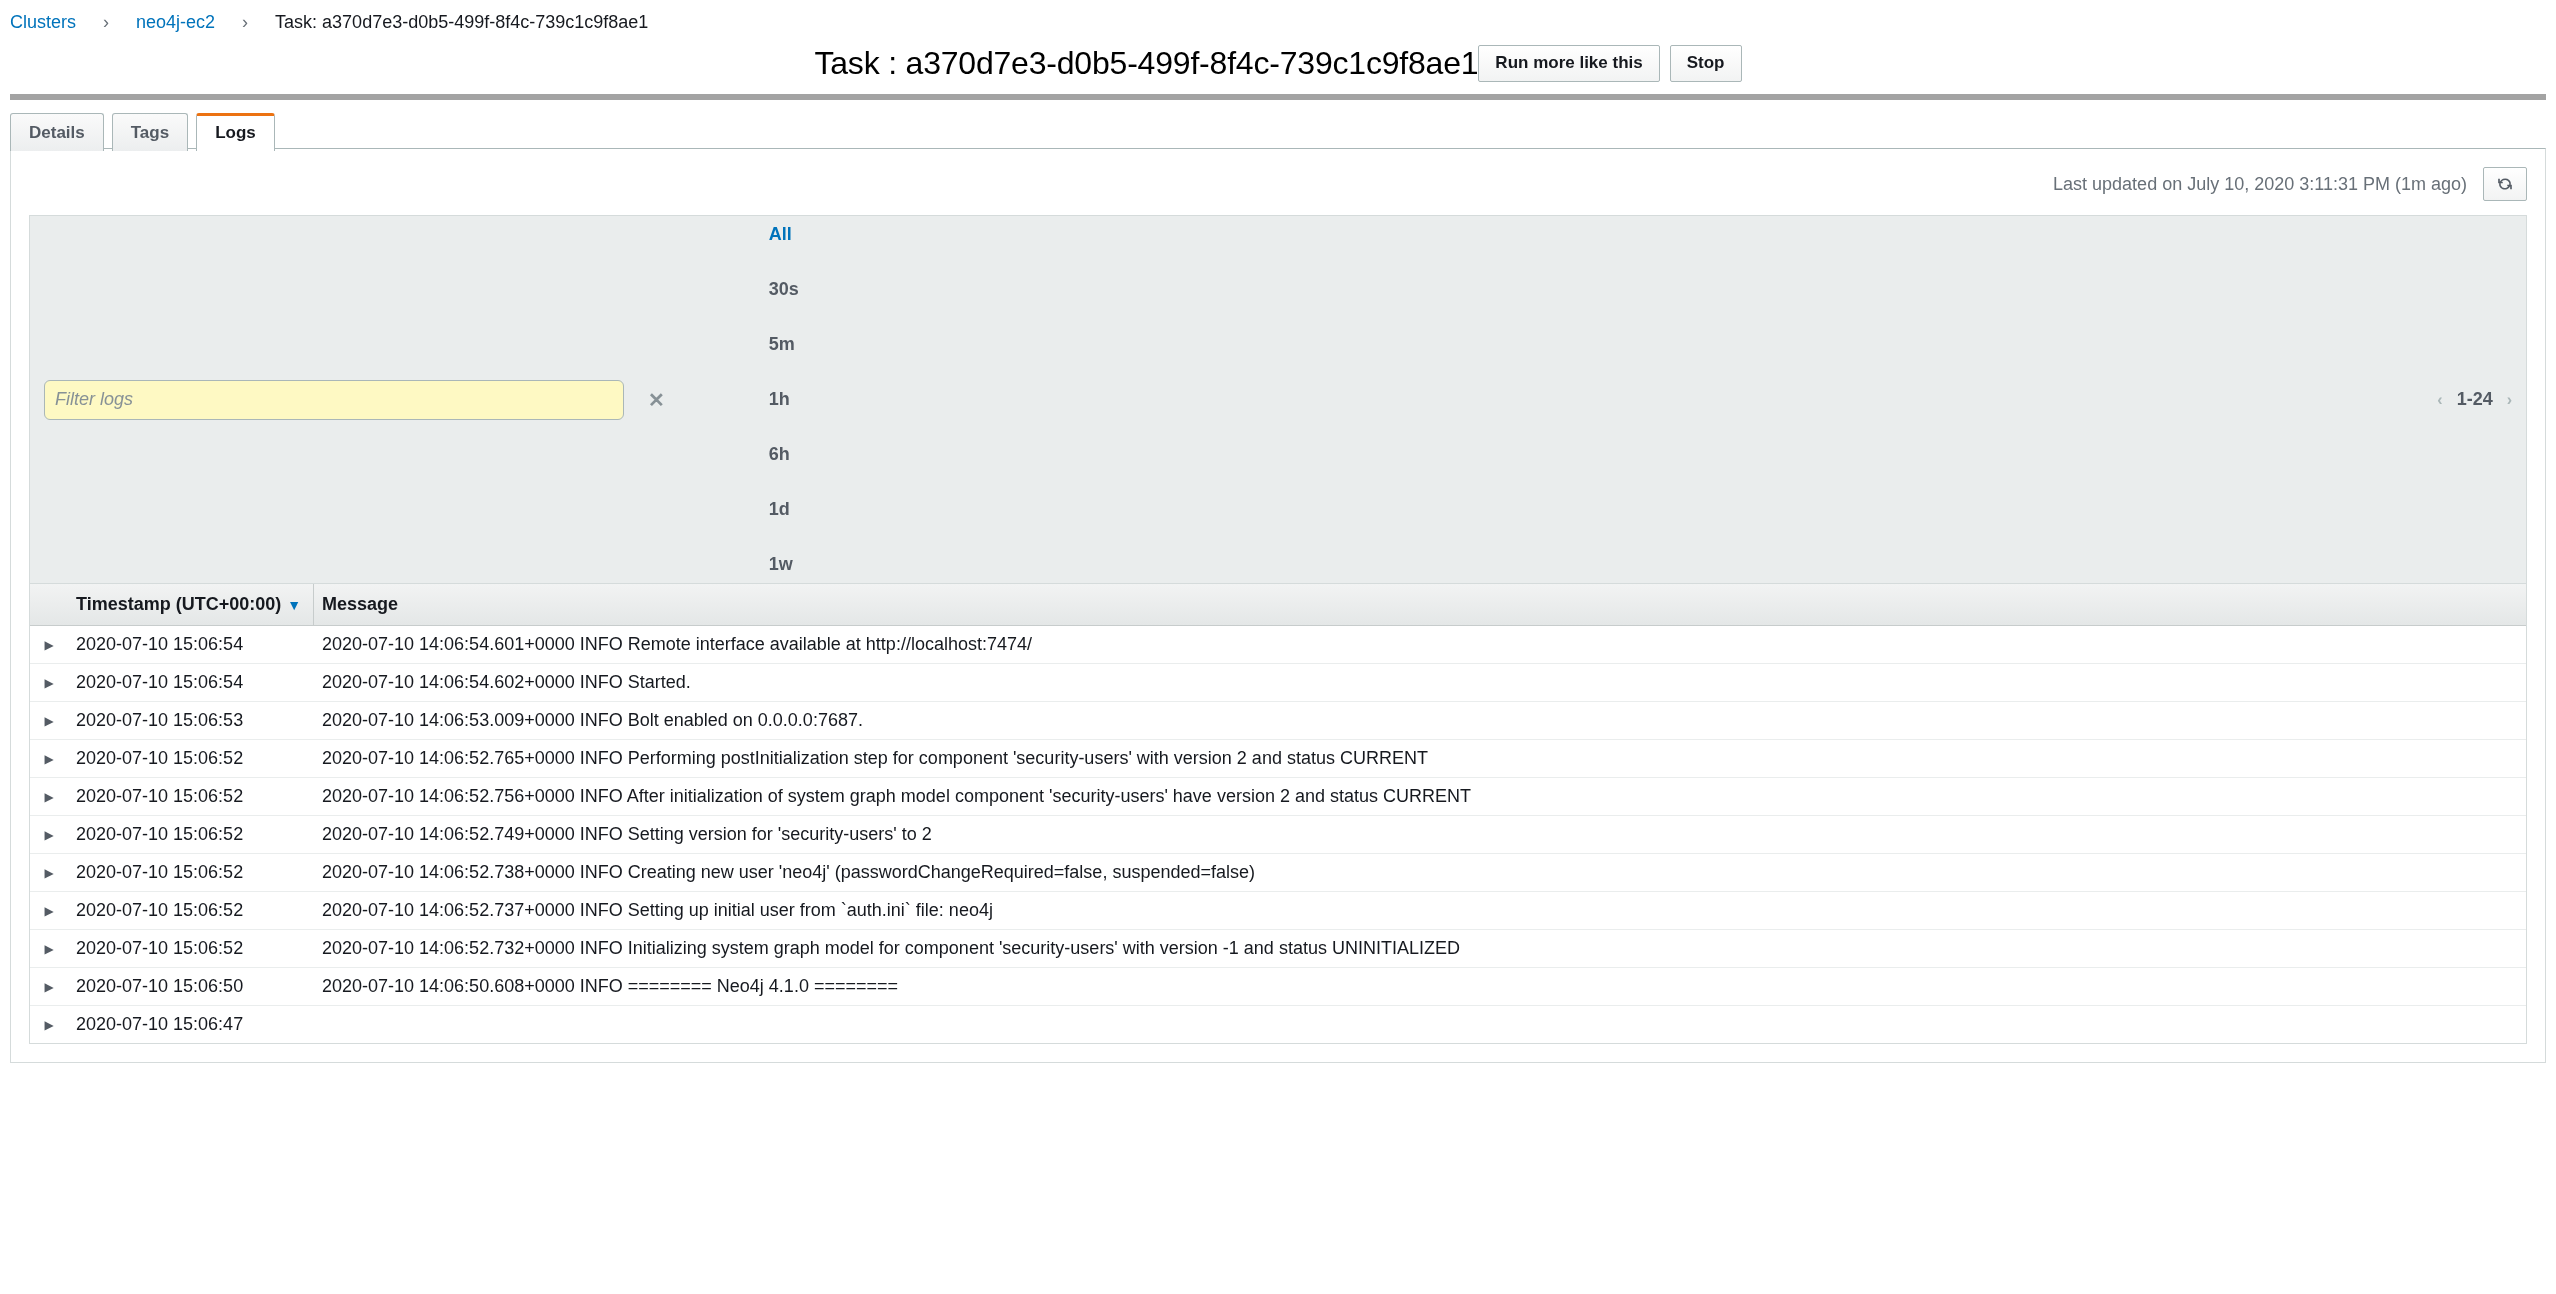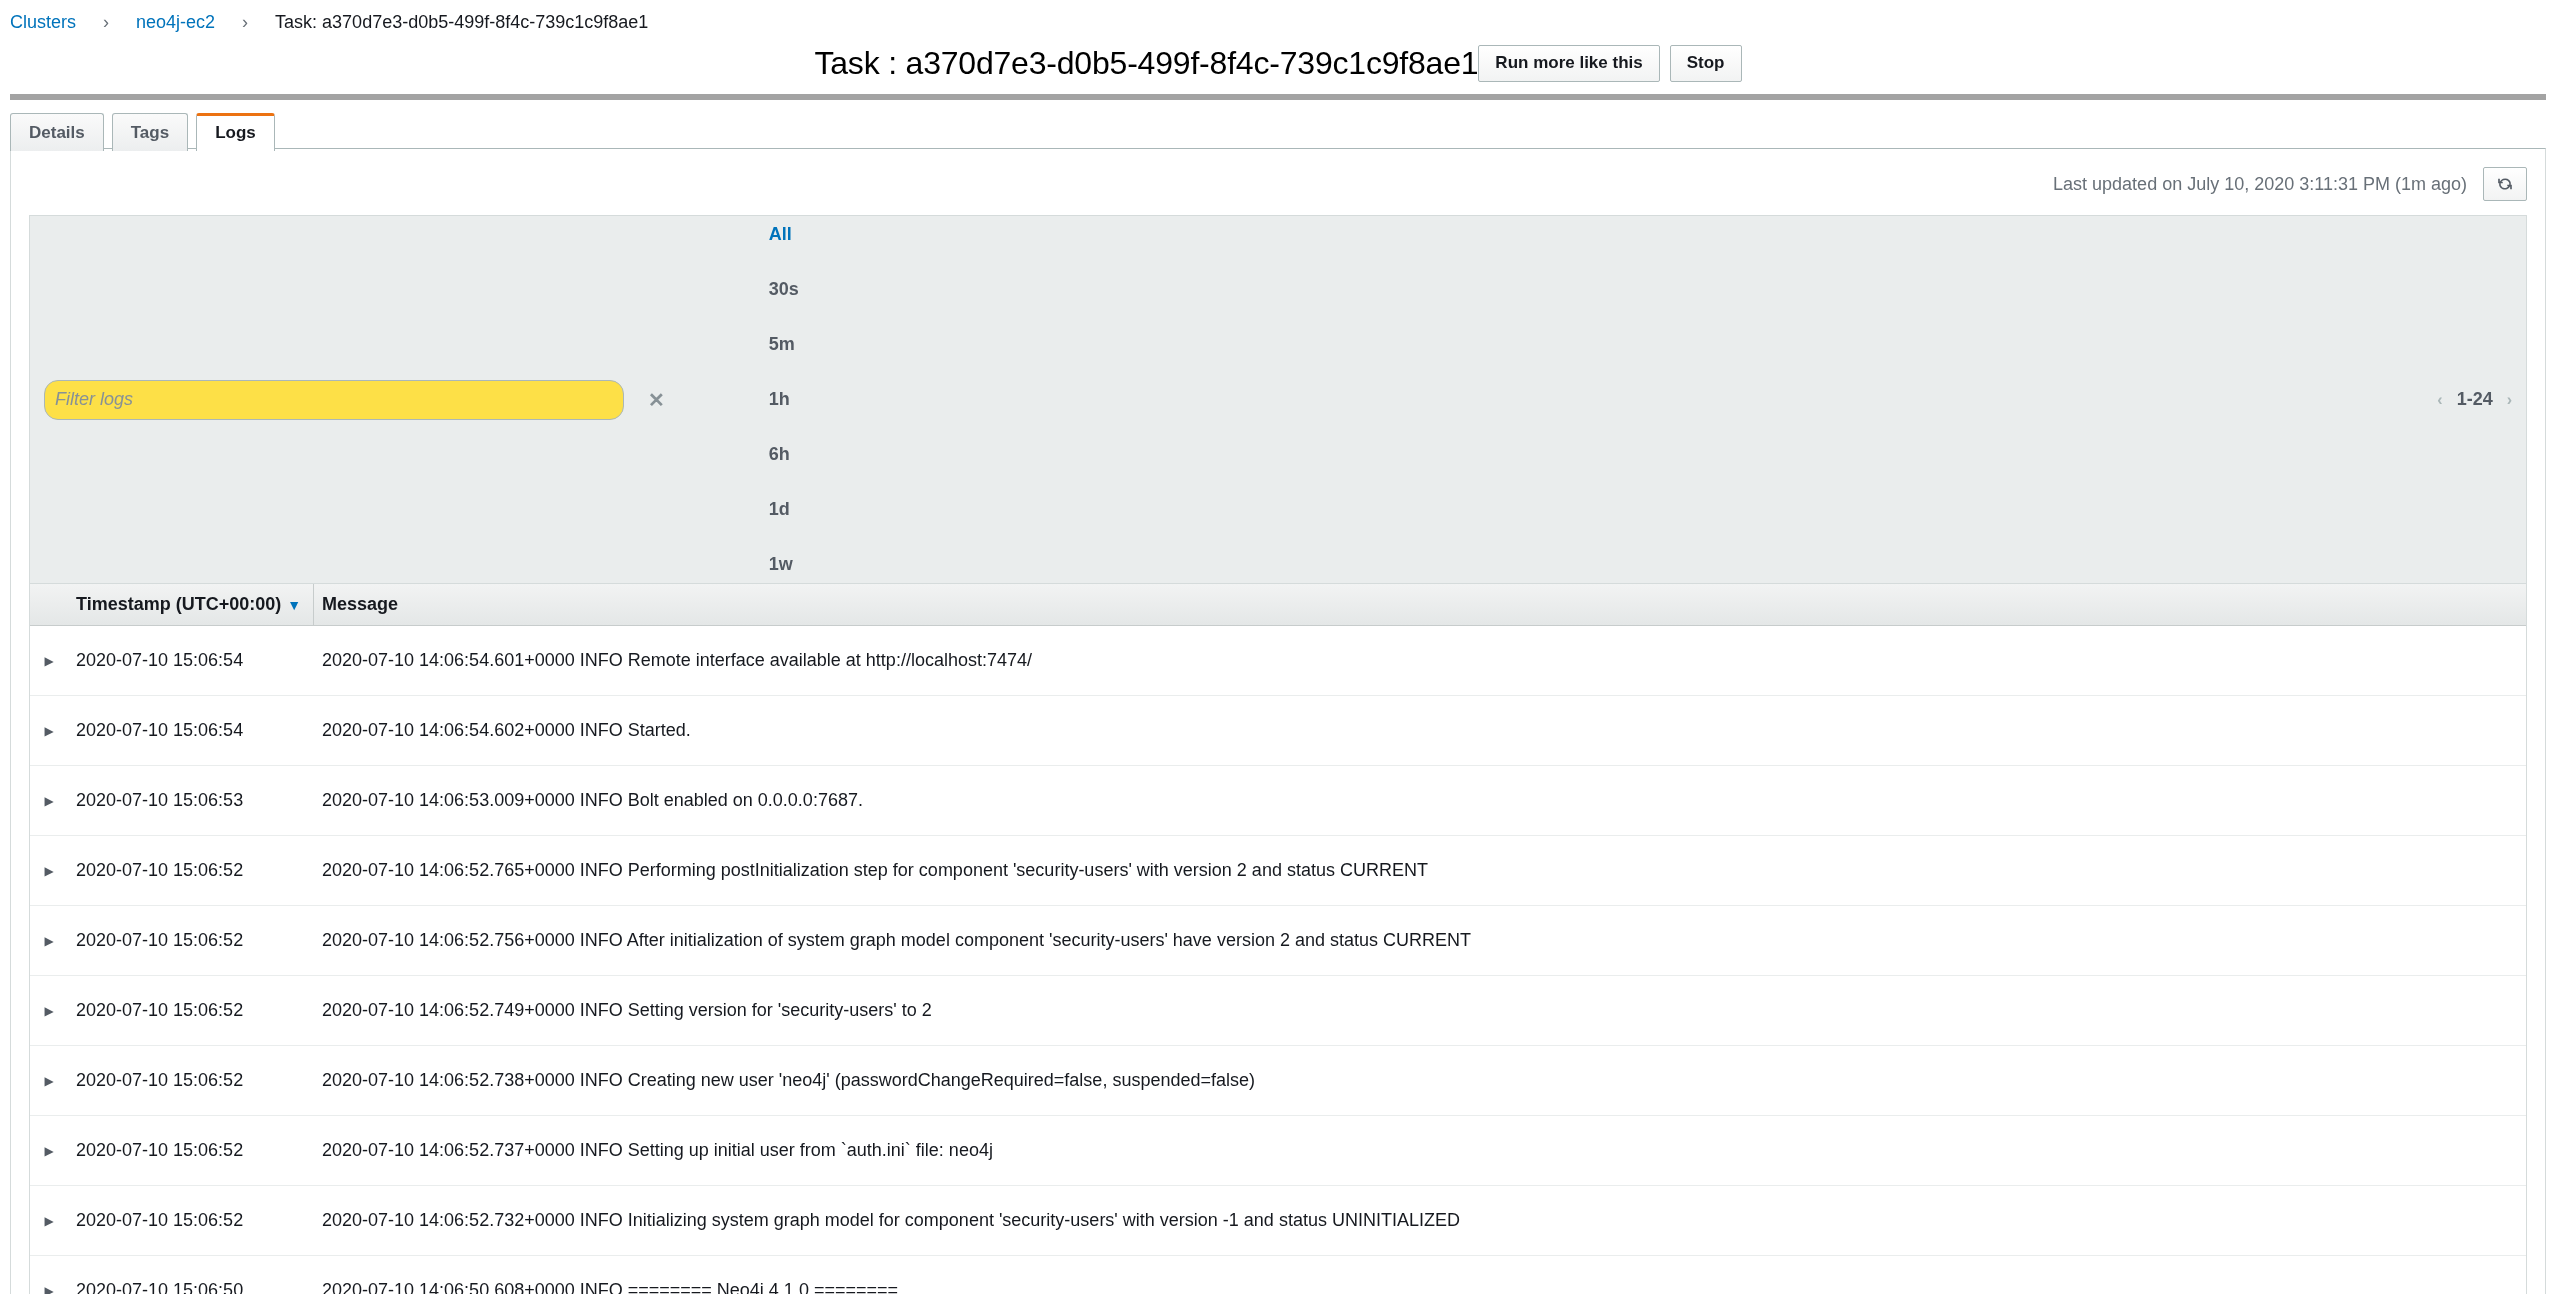--- a/index.html
+++ b/index.html
@@ -106,26 +106,26 @@
     background: #eaeded;
     border: 1px solid #d5dbdb;
     display: flex; align-items: center;
     gap: 18px;
     padding: 8px 14px;
   }
   .filter-input {
     flex: 0 0 580px;
     height: 40px;
     border: 1px solid #aab7b8;
-    border-radius: 14px;
+    border-radius: 6px;
     padding: 6px 10px;
     font-size: 18px;
     font-style: italic;
     color: #687078;
-    background: #fde047;
+    background: #fef9c3;
   }
   .filter-input::placeholder { color: #879196; font-style: italic; }
   .clear-filter {
     color: #879196; font-size: 20px; font-weight: 700; cursor: pointer;
     padding: 0 6px;
   }
   .time-ranges { display: flex; gap: 34px; margin-left: 80px; flex-direction: column; }
   .time-range {
     font-size: 18px; font-weight: 700; color: #545b64; cursor: pointer;
   }
@@ -158,21 +158,21 @@
     font-size: 18px;
     color: #16191f;
     align-items: center;
   }
   .log-row:last-child { border-bottom: none; }
   .log-row .col-expand {
     display:flex; align-items:center; justify-content:center;
     color:#545b64; cursor:pointer; font-size: 12px;
     padding: 10px 0;
   }
-  .log-row .col-ts { padding: 24px 8px; border-right: none; font-weight:400;}
+  .log-row .col-ts { padding: 8px 8px; border-right: none; font-weight:400;}
   .log-row .col-msg { padding: 8px 8px; white-space: nowrap; overflow: hidden; text-overflow: ellipsis;}
 </style>
 </head>
 <body>
 
 <div class="page">
 
   <div class="breadcrumb">
     <a class="link" href="#">Clusters</a>
     <span class="sep">›</span>

